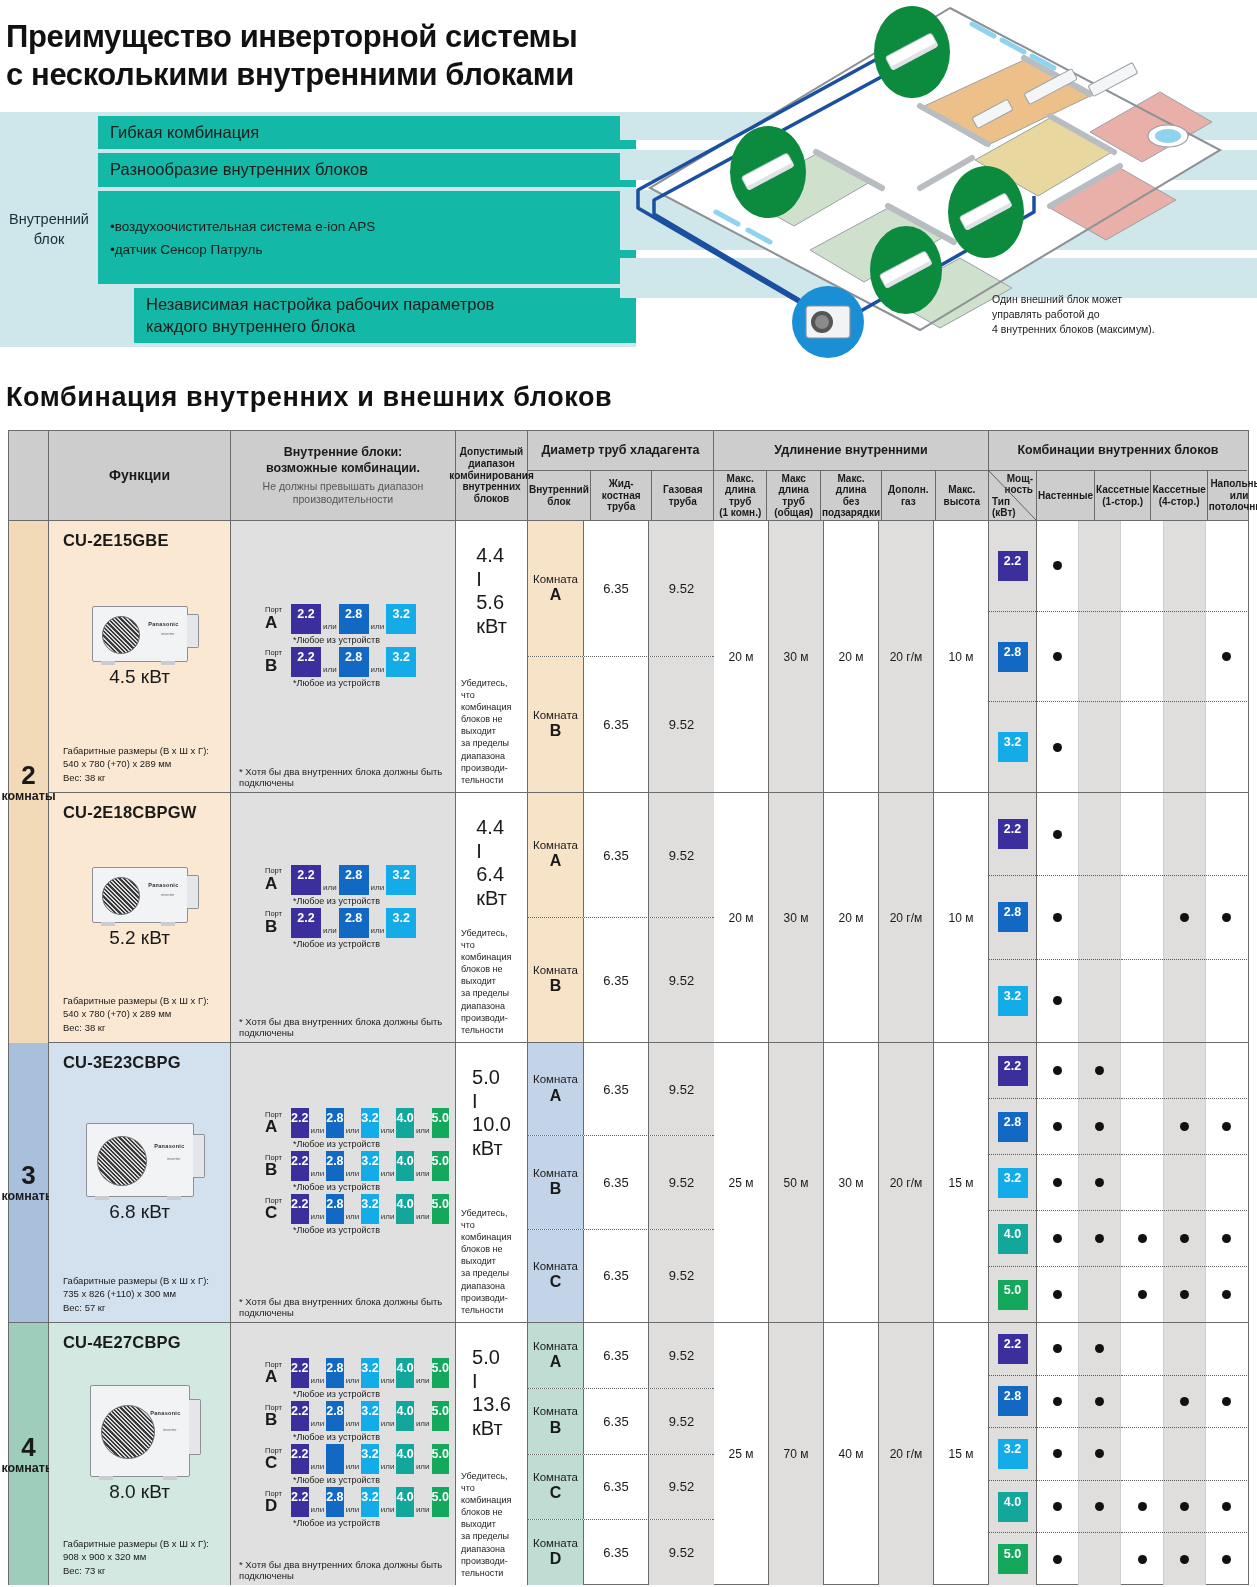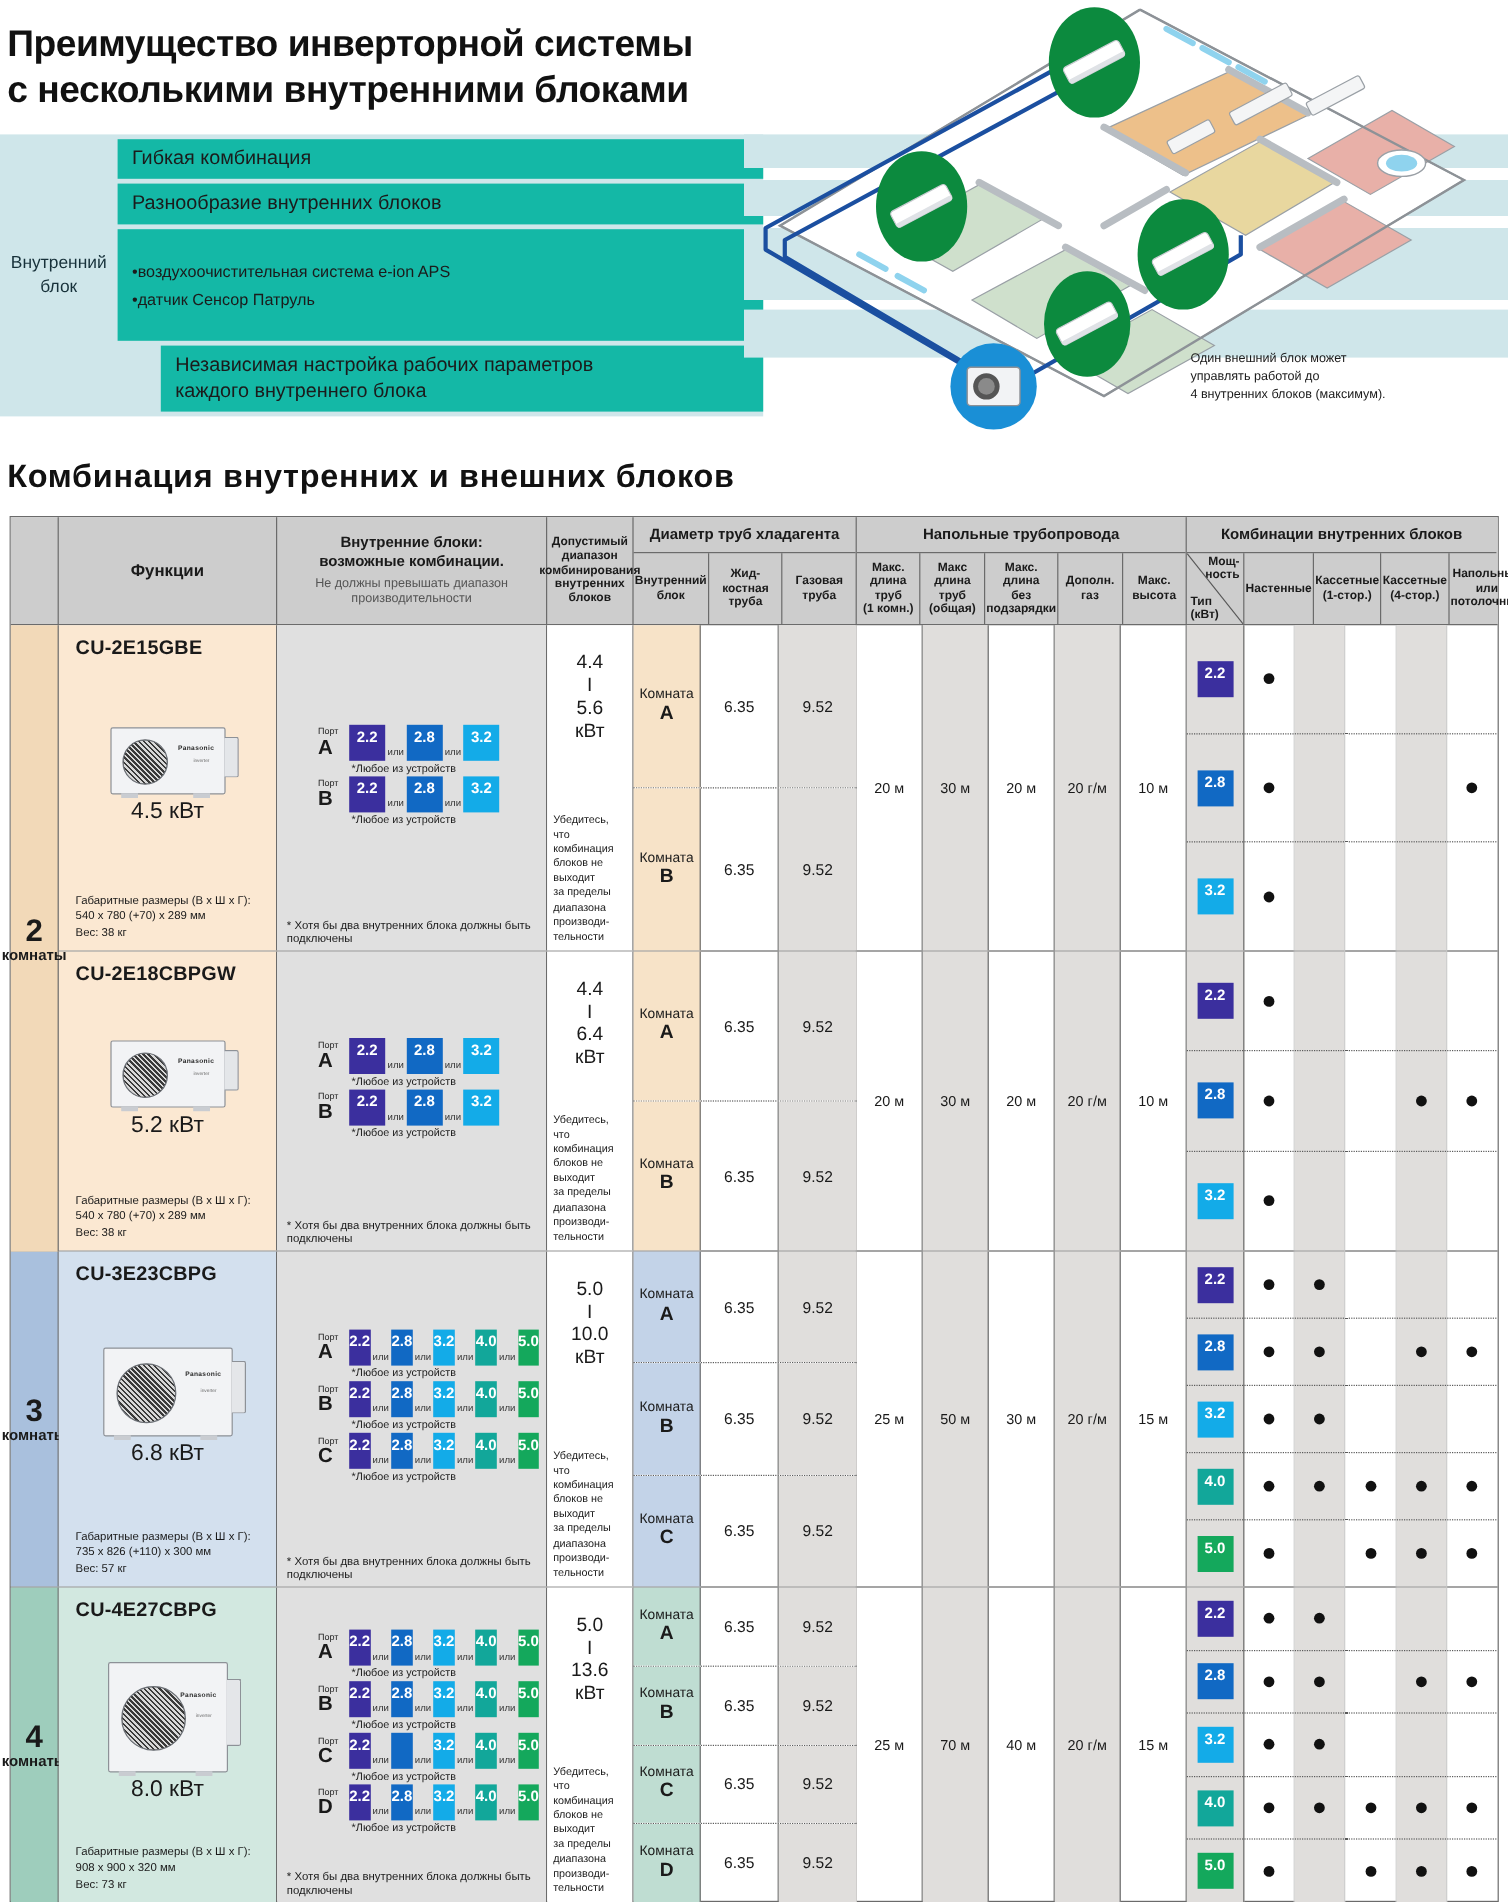--- a/index.html
+++ b/index.html
@@ -65,21 +65,21 @@
     font-size: 11px;
   }
   .thead { display: flex; height: 90px; background: #cdcdcd; border-bottom: 1px solid #6b6b6b; }
   .th {
     border-right: 1px solid #6b6b6b;
     display: flex; align-items: center; justify-content: center;
     text-align: center; padding: 2px; line-height: 1.18; font-weight: bold;
   }
   .th.group { flex-direction: column; padding: 0; justify-content: flex-start; }
   .th-group-title {
-    width: 100%; height: 30px; display: flex; align-items: center; justify-content: center;
+    width: 100%; height: 40px; display: flex; align-items: center; justify-content: center;
     border-bottom: 1px solid #6b6b6b; font-size: 12.5px; font-weight: bold;
   }
   .th-sub-row { width: 100%; flex: 1; display: flex; }
   .th-sub {
     flex: 1; border-right: 1px solid #6b6b6b;
     display: flex; align-items: center; justify-content: center;
     text-align: center; padding: 1px; line-height: 1.15; font-size: 10px; font-weight: bold;
   }
   .th-sub:last-child { border-right: none; }
 
@@ -155,21 +155,21 @@
     width: 30px; height: 30px; display: flex; align-items: flex-start; justify-content: center;
     color: #fff; font-size: 12.5px; font-weight: bold; padding-top: 3px;
   }
   .ili { font-size: 8px; color: #333; padding: 0 2px; align-self: flex-end; margin-bottom: 3px; }
   .port-note { font-size: 9px; color: #1b1b1b; margin: 1px 0 0 28px; }
   .combo-foot { font-size: 9.5px; color: #1b1b1b; padding: 2px 0 4px 2px; }
   .dashed-svg { position: absolute; left: 0; top: 0; pointer-events: none; }
 
   
   .range-cell { padding: 6px 5px; display: flex; flex-direction: column; align-items: center; background: #fff; }
-  .range-big { font-size: 16px; line-height: 1.18; text-align: center; margin-top: 28%; }
+  .range-big { font-size: 20px; line-height: 1.18; margin-top: 28%; }
   .range-note { font-size: 9px; line-height: 1.35; margin-top: auto; align-self: flex-start; }
 
   
   .subgrid { display: flex; flex-direction: column; height: 100%; }
   .subrow { display: flex; flex: 1; border-bottom: 1px dotted #5a5a5a; }
   .subrow:last-child { border-bottom: none; }
   .sub-room {
     width: 56px; flex: 0 0 56px; border-right: 1px solid #6b6b6b;
     display: flex; flex-direction: column; align-items: center; justify-content: center;
     font-size: 11.5px; line-height: 1.15;
@@ -379,21 +379,21 @@
 блок</div>
         <div class="th-sub" style="white-space: pre-line;">Жид-
 костная
 труба</div>
         <div class="th-sub" style="white-space: pre-line;">Газовая
 труба</div>
       </div>
     </div>
 
     <div class="th group c-ext">
-      <div class="th-group-title">Напольные трубопровода</div>
+      <div class="th-group-title">Удлинение внутренними</div>
       <div class="th-sub-row">
         <div class="th-sub" style="white-space: pre-line;">Макс.
 длина
 труб
 (1 комн.)</div>
         <div class="th-sub" style="white-space: pre-line;">Макс
 длина
 труб
 (общая)</div>
         <div class="th-sub" style="white-space: pre-line;">Макс.

